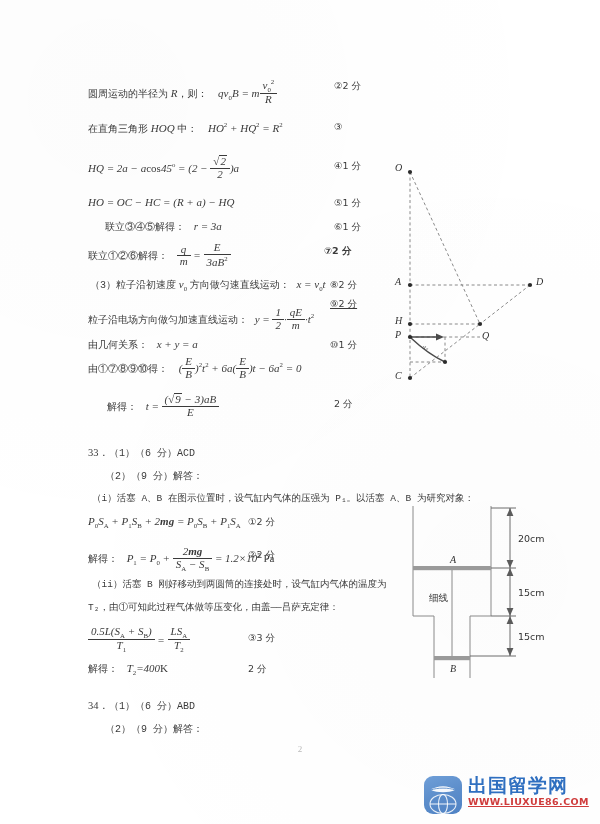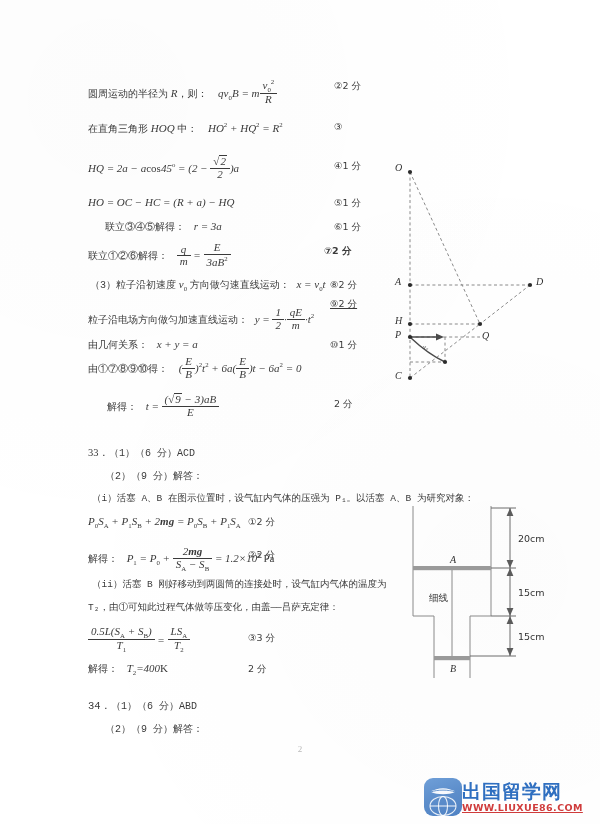--- a/index.html
+++ b/index.html
@@ -31,21 +31,21 @@
 
   
   .fig1{position:absolute;left:370px;top:150px;width:180px;height:250px;}
   .fig1 svg{display:block;}
   .flab{position:absolute;font-family:"Liberation Serif",serif;font-style:italic;font-size:10px;color:#333;}
 
   
   .fig2{position:absolute;left:398px;top:498px;width:185px;height:185px;}
 
   
-  .wm{position:absolute;left:424px;top:776px;width:168px;height:42px;display:flex;align-items:center;}
+  .wm{position:absolute;left:424px;top:776px;width:168px;height:42px;display:flex;align-items:flex-start;gap:6px;}
   .wm-badge{width:38px;height:38px;border-radius:9px;
      background:linear-gradient(160deg,#6f9fd8 0%,#5d8ecb 48%,#4f82c4 100%);
      position:relative;overflow:hidden;flex:0 0 auto;}
   .wm-txt{display:flex;flex-direction:column;line-height:1;}
   .wm-cn{font-family:"DejaVu Sans",sans-serif;font-weight:bold;font-size:19px;
      color:#2f6fc0;letter-spacing:1px;}
   .wm-url{font-family:"DejaVu Sans",sans-serif;font-weight:bold;font-size:9.5px;
      color:#cf3b3b;letter-spacing:0.4px;margin-top:2px;text-decoration:underline;}
 
   .pagenum{position:absolute;left:0;right:0;top:744px;text-align:center;
@@ -256,21 +256,21 @@
       <text x="52" y="65" font-family="Liberation Serif, serif" font-style="italic" font-size="10" fill="#333">A</text>
       <text x="52" y="174" font-family="Liberation Serif, serif" font-style="italic" font-size="10" fill="#333">B</text>
       <text x="120" y="44" font-family="DejaVu Sans, sans-serif" font-size="9.5" fill="#333">20cm</text>
       <text x="120" y="98" font-family="DejaVu Sans, sans-serif" font-size="9.5" fill="#333">15cm</text>
       <text x="120" y="142" font-family="DejaVu Sans, sans-serif" font-size="9.5" fill="#333">15cm</text>
       <text x="31" y="103" font-family="DejaVu Sans, sans-serif" font-size="9.5" fill="#333">细线</text>
     </svg>
   </div>
 
   <div class="line" style="left:88px;top:699px;">
-    <span class="cn" style="font-family:Liberation Mono, monospace;font-size:10.5px;">34．</span><span class="cn">（1）（6 分）ABD</span>
+    <span class="cn" style="font-family:Liberation Serif, serif;font-size:10.5px;">34．</span><span class="cn">（1）（6 分）ABD</span>
   </div>
   <div class="line" style="left:105px;top:722px;">
     <span class="cn">（2）（9 分）解答：</span>
   </div>
 
   <div class="pagenum">2</div>
 
   <div class="wm">
     <div class="wm-badge">
       <svg width="38" height="38" viewBox="0 0 38 38">

